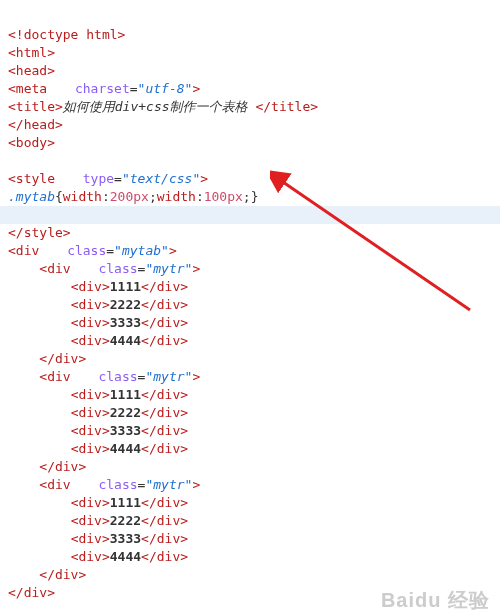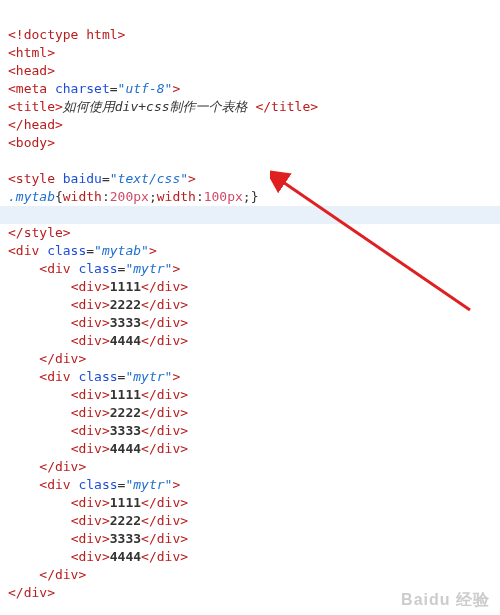--- a/index.html
+++ b/index.html
@@ -13,21 +13,21 @@
     position: relative;
     width: 500px;
     height: 615px;
     box-sizing: border-box;
   }
   .code-area {
     white-space: pre;
     position: relative;
   }
   .tag { color: #b91c1c; }
-  .attr-name { color: #1d4ed8; }
+  .attr-name { color: #8b5cf6; margin-left: 20px; }
   .attr-val { color: #2070d0; font-style: italic; }
   .num { color: #d04a6a; }
   .text { color: #333; font-style: italic; }
   .bold { font-weight: bold; }
   .highlight-line {
     background: #e8f0fa;
     display: block;
     margin-left: -8px;
     margin-right: -8px;
     padding-left: 8px;
@@ -43,38 +43,38 @@
     position: absolute;
     right: 10px;
     bottom: 8px;
     font-family: Arial, sans-serif;
     font-size: 11px;
     color: #ccc;
     text-align: right;
     line-height: 14px;
   }
   .watermark .big {
-    font-size: 16px;
+    font-size: 20px;
     font-weight: bold;
     letter-spacing: 1px;
   }
 </style>
 </head>
 <body>
 
 <div class="code-area">
 <span class="tag">&lt;!doctype html&gt;</span>
 <span class="tag">&lt;html&gt;</span>
 <span class="tag">&lt;head&gt;</span>
 <span class="tag">&lt;meta </span><span class="attr-name">charset</span><span>=</span><span class="attr-val">"utf-8"</span><span class="tag">&gt;</span>
 <span class="tag">&lt;title&gt;</span><span class="text">如何使用div+css制作一个表格 </span><span class="tag">&lt;/title&gt;</span>
 <span class="tag">&lt;/head&gt;</span>
 <span class="tag">&lt;body&gt;</span>
 
-<span class="tag">&lt;style </span><span class="attr-name">baidu</span><span>=</span><span class="attr-val">"text/css"</span><span class="tag">&gt;</span>
+<span class="tag">&lt;style </span><span class="attr-name">type</span><span>=</span><span class="attr-val">"text/css"</span><span class="tag">&gt;</span>
 <span class="attr-val">.mytab</span><span>{</span><span class="tag">width</span><span>:</span><span class="num">200px</span><span>;</span><span class="tag">width</span><span>:</span><span class="num">100px</span><span>;</span><span>}</span>
 <span class="highlight-line"> </span><span class="tag">&lt;/style&gt;</span>
 <span class="tag">&lt;div </span><span class="attr-name">class</span><span>=</span><span class="attr-val">"mytab"</span><span class="tag">&gt;</span>
     <span class="tag">&lt;div </span><span class="attr-name">class</span><span>=</span><span class="attr-val">"mytr"</span><span class="tag">&gt;</span>
         <span class="tag">&lt;div&gt;</span><span class="bold">1111</span><span class="tag">&lt;/div&gt;</span>
         <span class="tag">&lt;div&gt;</span><span class="bold">2222</span><span class="tag">&lt;/div&gt;</span>
         <span class="tag">&lt;div&gt;</span><span class="bold">3333</span><span class="tag">&lt;/div&gt;</span>
         <span class="tag">&lt;div&gt;</span><span class="bold">4444</span><span class="tag">&lt;/div&gt;</span>
     <span class="tag">&lt;/div&gt;</span>
     <span class="tag">&lt;div </span><span class="attr-name">class</span><span>=</span><span class="attr-val">"mytr"</span><span class="tag">&gt;</span>

